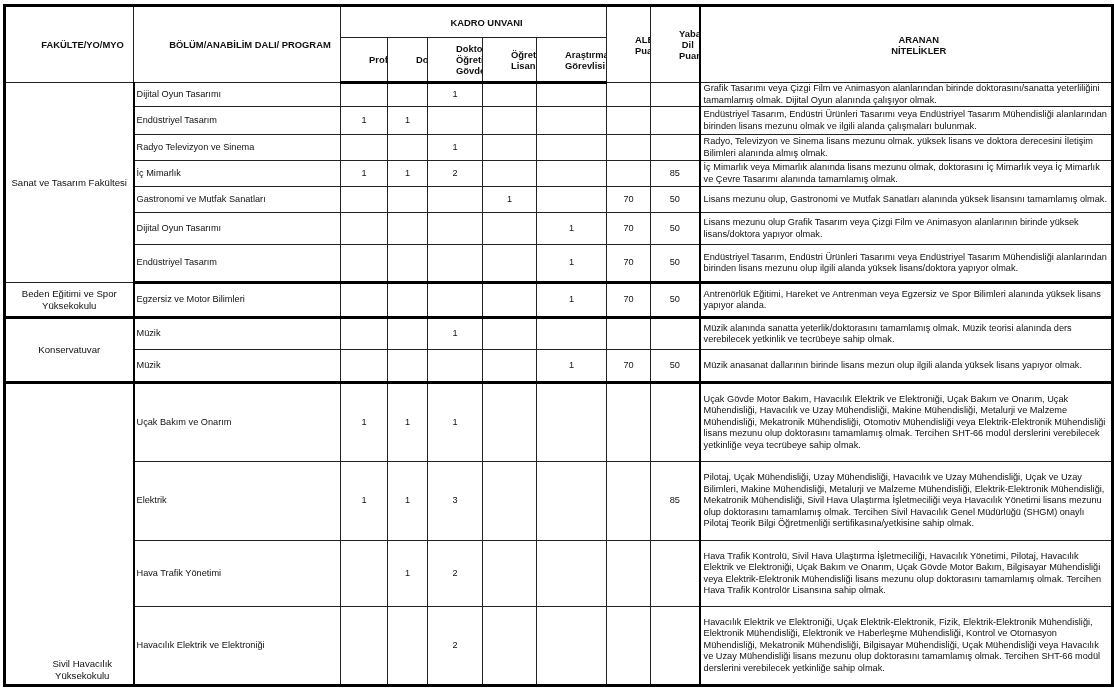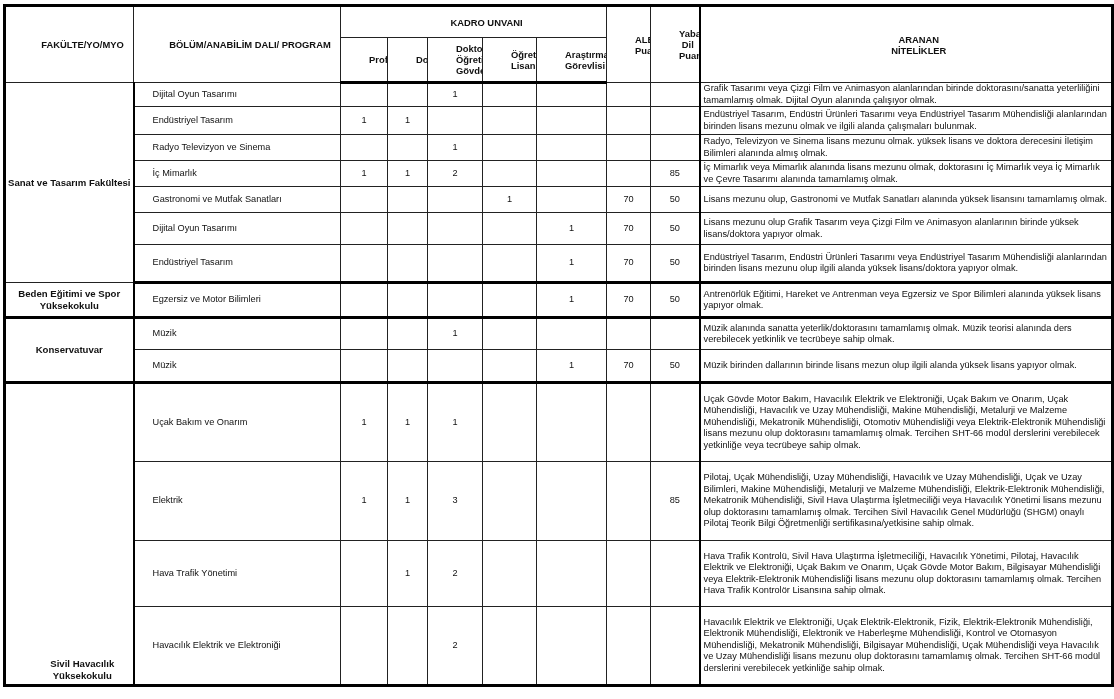--- a/index.html
+++ b/index.html
@@ -13,23 +13,23 @@
   .grid td, .grid th {
     border:1px solid #222;
     padding:0 2px;
     font-size:9.2px;
     line-height:11.4px;
     vertical-align:middle;
     overflow:hidden;
   }
   .grid th { font-weight:bold; text-align:center; font-size:9.4px; line-height:11px;padding-left:28px; }
   .grid thead tr:last-child th { border-bottom:3px solid #000; }
-  .grid td.fac { font-weight:bold; text-align:center; font-size:9.6px; line-height:12px; border-right:2.5px solid #000; }
+  .grid td.fac { font-weight:normal; text-align:center; font-size:9.6px; line-height:12px; border-right:2.5px solid #000; }
   .grid td.fac.bottom { vertical-align:bottom; padding-bottom:2px;padding-left:28px; }
-  .grid td.prog { text-align:left; padding-left:18px; }
+  .grid td.prog { text-align:left; padding-left:2px; }
   .grid td.num { text-align:center; }
   .grid td.req { text-align:left; padding-left:3px; padding-right:3px; border-left:2px solid #000; }
   .grid th.req-h { border-left:2px solid #000; }
   .grid tr.group-end td { border-bottom:3px solid #000; }
 </style>
 </head>
 <body>
 
 <table class="grid">
   <colgroup>
@@ -148,21 +148,21 @@
     <tr class="group-end" style="height:35px">
       <td class="fac" style="border-bottom:3px solid #000">Beden Eğitimi ve Spor Yüksekokulu</td>
       <td class="prog">Egzersiz ve Motor Bilimleri</td>
       <td class="num"></td>
       <td class="num"></td>
       <td class="num"></td>
       <td class="num"></td>
       <td class="num">1</td>
       <td class="num">70</td>
       <td class="num">50</td>
-      <td class="req">Antrenörlük Eğitimi, Hareket ve Antrenman veya Egzersiz ve Spor Bilimleri alanında yüksek lisans yapıyor olmak.</td>
+      <td class="req">Antrenörlük Eğitimi, Hareket ve Antrenman veya Egzersiz ve Spor Bilimleri alanında yüksek lisans yapıyor alanda.</td>
     </tr>
 
     <tr style="height:32px">
       <td rowspan="2" class="fac" style="border-bottom:3px solid #000">Konservatuvar</td>
       <td class="prog">Müzik</td>
       <td class="num"></td>
       <td class="num"></td>
       <td class="num">1</td>
       <td class="num"></td>
       <td class="num"></td>
@@ -172,21 +172,21 @@
     </tr>
     <tr class="group-end" style="height:33px">
       <td class="prog">Müzik</td>
       <td class="num"></td>
       <td class="num"></td>
       <td class="num"></td>
       <td class="num"></td>
       <td class="num">1</td>
       <td class="num">70</td>
       <td class="num">50</td>
-      <td class="req">Müzik birinden dallarının birinde lisans mezun olup ilgili alanda yüksek lisans yapıyor olmak.</td>
+      <td class="req">Müzik anasanat dallarının birinde lisans mezun olup ilgili alanda yüksek lisans yapıyor olmak.</td>
     </tr>
 
     <tr style="height:79px">
       <td rowspan="4" class="fac bottom">Sivil Havacılık Yüksekokulu</td>
       <td class="prog">Uçak Bakım ve Onarım</td>
       <td class="num">1</td>
       <td class="num">1</td>
       <td class="num">1</td>
       <td class="num"></td>
       <td class="num"></td>

